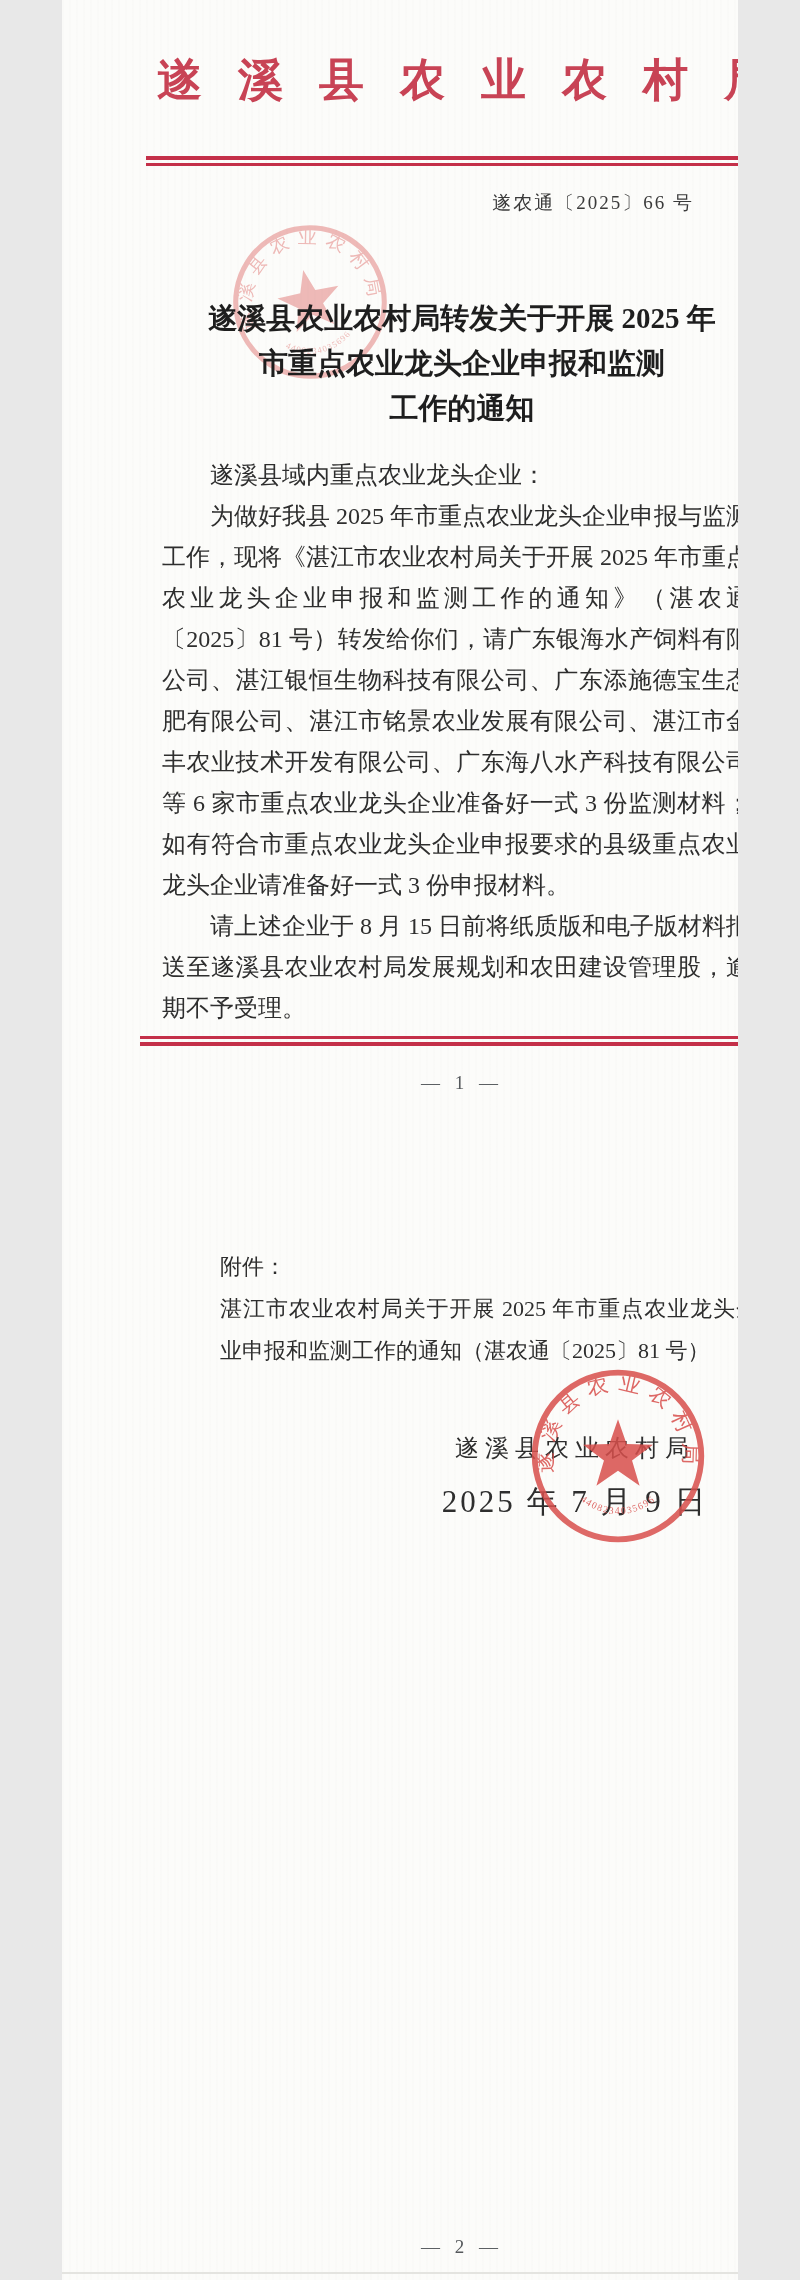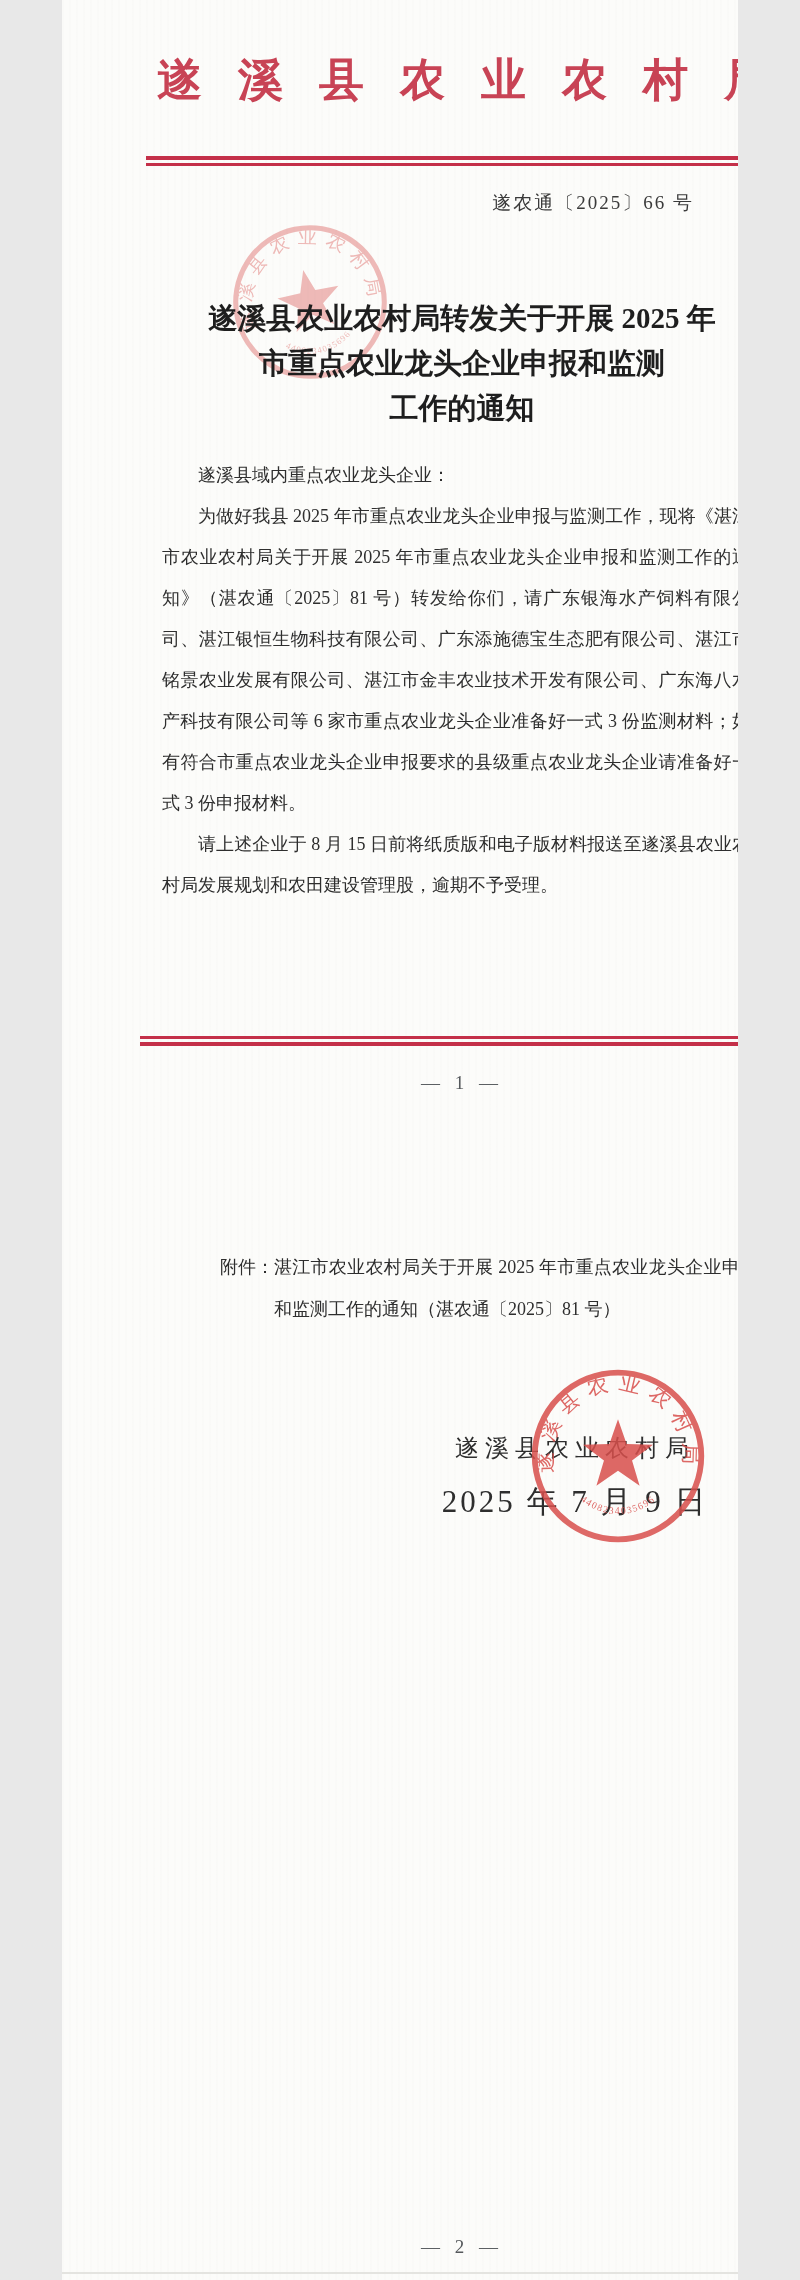--- a/index.html
+++ b/index.html
@@ -34,37 +34,37 @@
   .main-seal  { position:absolute; left:464px; top:1364px; z-index:5; }
   
   .title {
     position:absolute; top:284px; left:0; width:800px; z-index:2;
     text-align:center; font-weight:bold; color:#1e1e1e;
     font-size:29px; line-height:45px;margin-top:12px;
   }
   
   .bodytext {
     position:absolute; top:455px; left:100px; width:588px; z-index:2;
-    font-size:18px; line-height:41px; text-align:justify;
+    font-size:24px; line-height:41px; text-align:justify;
     color:#2e2e2e;
   }
   .bodytext p { margin:0; text-indent:2em; }
   .salutation { margin:0; }
   
   .rule2 { position:absolute; top:1036px; left:78px; width:662px; }
   .rule2 .a { height:3px; background:#c43049; }
   .rule2 .b { height:4px; background:#c43049; margin-top:3px; }
   .pageno { position:absolute; left:0; width:800px; text-align:center;
     font-size:19px; color:#55595c; letter-spacing:5px; }
   .pageno.p1 { top:1072px; }
   .pageno.p2 { top:2236px; }
   
   .attachment {
     position:absolute; top:1246px; left:158px; width:538px; z-index:2;
-    display:flex; font-size:18px; line-height:42px; color:#2e2e2e;
+    display:flex; font-size:22px; line-height:42px; color:#2e2e2e;flex-direction:column;
   }
   .att-label { flex:none; }
   .att-text  { flex:1; text-align:justify; }
   
   .signature {
     position:absolute; top:1432px; left:378px; width:270px; z-index:2;
     text-align:center; color:#2e2e2e;
   }
   .sig-org  { font-size:24px; letter-spacing:6px; white-space:nowrap; }
   .sig-date { font-size:31px; letter-spacing:3px; margin-top:17px; white-space:nowrap; }

